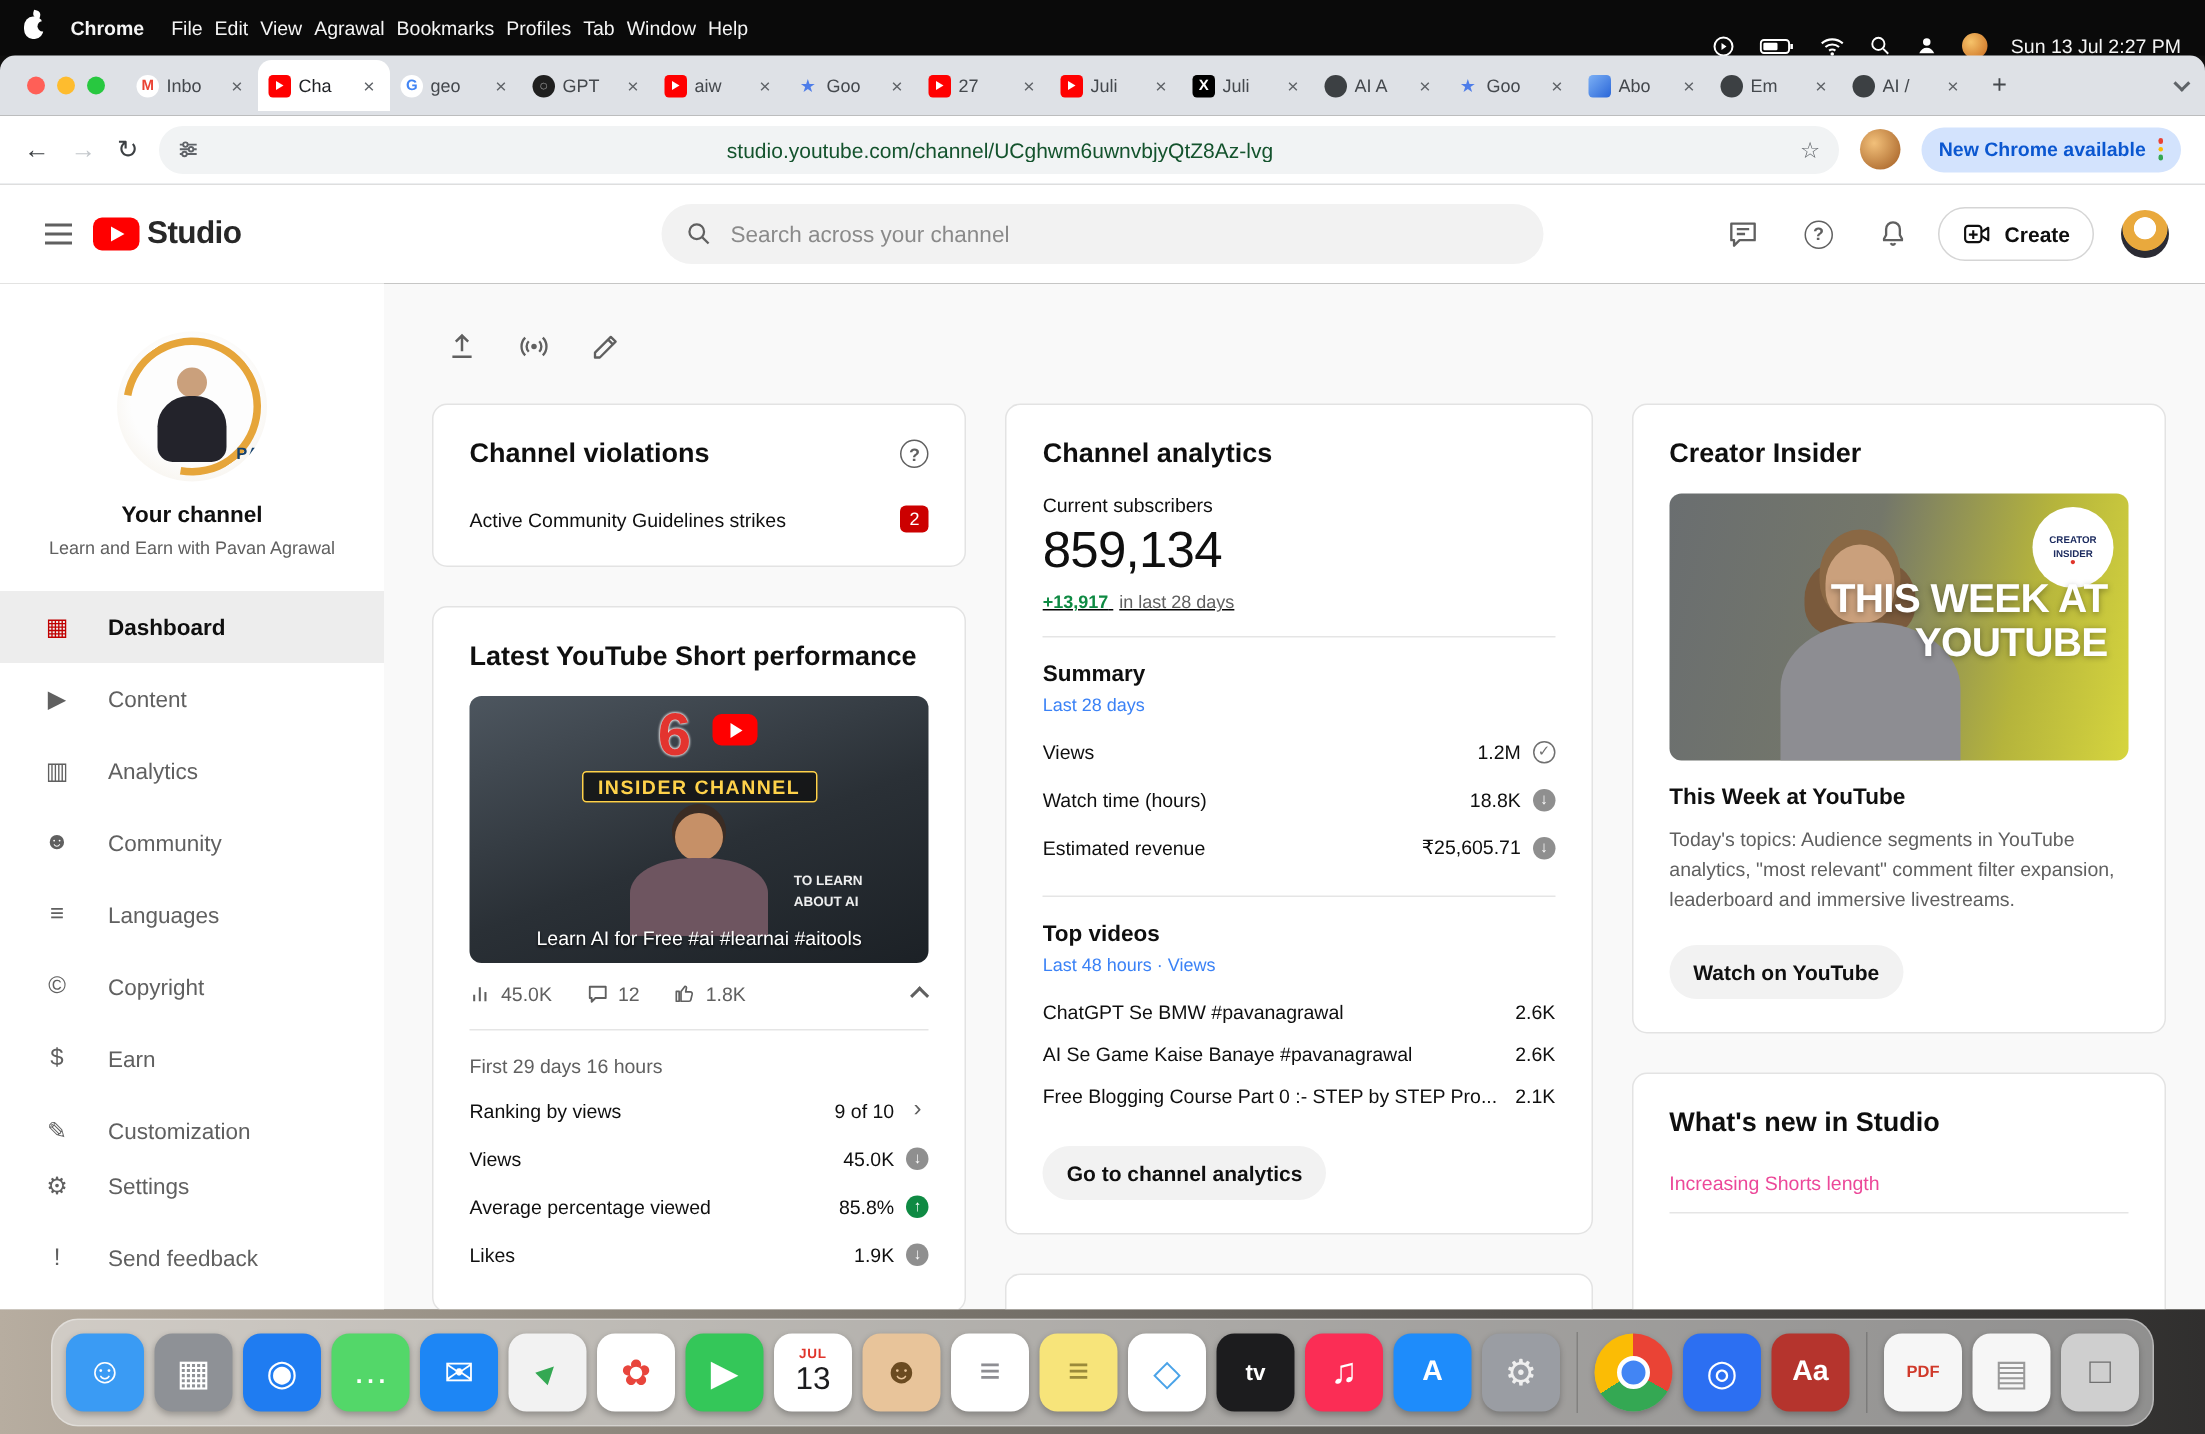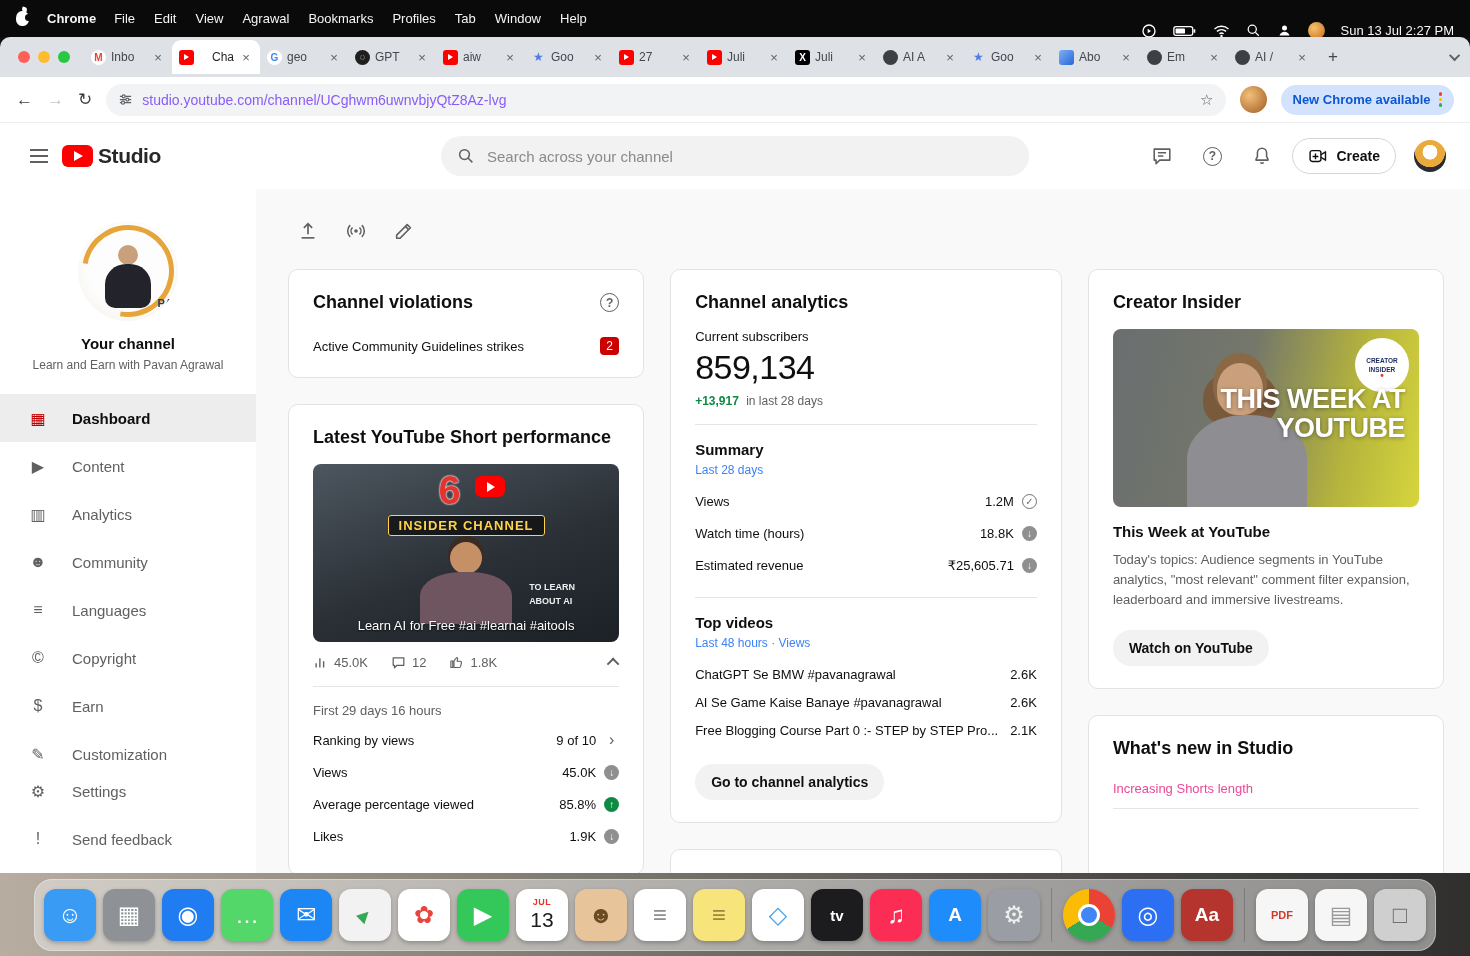--- a/index.html
+++ b/index.html
@@ -9,38 +9,38 @@
 
   
   .menubar { height:37px; background:#0a0a0a; color:#f5f5f5; display:flex; align-items:center;
              padding:0 16px; font-size:13px; gap:18px; }
   .apple { width:13px; height:15px; background:#fff; border-radius:46% 46% 44% 44%; position:relative; flex:none; }
   .apple::before { content:""; position:absolute; top:-4px; left:6px; width:5px; height:5px;
                    background:#fff; border-radius:0 60% 0 60%; transform:rotate(15deg); }
   .apple::after { content:""; position:absolute; top:3px; right:-3px; width:7px; height:7px;
                   background:#0a0a0a; border-radius:50%; }
   .mb-app { font-weight:700; }
-  .mb-items { display:flex; gap:19px;text-align:right; }
+  .mb-items { display:flex; gap:8px;text-align:right; }
   .mb-right { margin-left:auto; display:flex; align-items:center; gap:16px;margin-top:24px; }
   .mb-ico { display:flex; align-items:center; color:#fff; }
   .mb-avatar { width:17px; height:17px; border-radius:50%;
                background:radial-gradient(circle at 35% 35%,#f6c36a,#c96a1e); }
   .mb-clock { font-size:13px; }
 
   
   .window { position:relative; }
   .tabstrip { height:40px; background:#dee1e6; border-radius:10px 10px 0 0; display:flex;
               align-items:center; padding:0 10px; }
   .lights { display:flex; gap:8px; margin:0 14px 0 8px; }
   .light { width:12px; height:12px; border-radius:50%; }
   .light.r{ background:#ff5f57; } .light.y{ background:#febc2e; } .light.g{ background:#28c840; }
   .tabs { display:flex; align-items:flex-end; height:34px; }
   .tab { width:88px; height:34px; display:flex; align-items:center; gap:5px; padding:0 7px;
          border-radius:9px 9px 0 0; font-size:12px; color:#44484d; position:relative; flex:none; }
-  .tab.active { background:#fff; color:#1f2125;text-align:right; }
+  .tab.active { background:#fff; color:#1f2125; }
   .tab-label { flex:1; overflow:hidden; white-space:nowrap; }
   .tab-close { width:14px; height:14px; border-radius:50%; display:flex; align-items:center;
                justify-content:center; color:#5f6368; font-size:13px; flex:none; }
   .tab-close::before { content:"×"; }
   .fav { width:15px; height:15px; border-radius:50%; flex:none; display:flex; align-items:center;
          justify-content:center; font-size:10px; font-weight:700; background:#cdd1d6; }
   .tab[data-icon="gmail"] .fav { background:#fff; color:#ea4335; }
   .tab[data-icon="gmail"] .fav::before { content:"M"; }
   .tab[data-icon="youtube"] .fav { background:#f00; border-radius:3px; }
   .tab[data-icon="youtube"] .fav::before { content:""; border-left:5px solid #fff;
@@ -62,21 +62,21 @@
                 border-bottom:2px solid #5f6368; transform:rotate(-45deg) translateY(-2px); }
 
   
   .toolbar { height:46px; background:#fff; display:flex; align-items:center; gap:14px;
              padding:0 16px; border-bottom:1px solid #eceef0; }
   .nav-btn { font-size:17px; color:#3c4043; }
   .nav-btn.disabled { color:#c3c7cb; }
   .url-pill { flex:1; height:32px; background:#f1f3f4; border-radius:16px; display:flex;
               align-items:center; padding:0 12px; gap:9px; }
   .url-input { flex:1; border:none; background:transparent; outline:none; font-size:14px;
-               color:#8b5cf6; font-family:inherit; }
+               color:#14532d; font-family:inherit;text-align:center; }
   .star { font-size:15px; color:#5f6368; }
   .star::before { content:"☆"; }
   .tb-avatar { width:27px; height:27px; border-radius:50%;
                background:radial-gradient(circle at 35% 35%,#f2c07a,#a05a20); flex:none; }
   .update-pill { height:30px; border-radius:15px; background:#d3e3fd; color:#0b57d0;
                  font-size:13px; font-weight:600; display:flex; align-items:center; gap:8px;
                  padding:0 12px; flex:none; }
   .dots3 { display:flex; flex-direction:column; gap:2px; }
   .dots3 span { width:3.5px; height:3.5px; border-radius:50%; }
   .dots3 .d1{ background:#ea4335; } .dots3 .d2{ background:#fbbc05; } .dots3 .d3{ background:#34a853; }
@@ -192,21 +192,21 @@
   .m-row[data-trend="up"] .ti { background:#0f8a43; color:#fff; }
   .m-row[data-trend="up"] .ti::before { content:"↑"; }
   .m-row[data-trend="check"] .ti { border:1.5px solid #707070; color:#707070; }
   .m-row[data-trend="check"] .ti::before { content:"✓"; }
   .m-row[data-trend="chevron"] .ti { color:#606060; font-size:16px; }
   .m-row[data-trend="chevron"] .ti::before { content:"›"; }
 
   
   .sub-label { margin-top:16px; font-size:13px; color:#0f0f0f; }
   .sub-count { margin-top:4px; font-size:34px; color:#0f0f0f; letter-spacing:-0.5px; }
-  .delta-line { margin-top:7px; font-size:12px; }
+  .delta-line { margin-top:7px; font-size:12px;text-decoration:underline; }
   .delta { color:#0f8a43; font-weight:600; }
   .delta-suffix { color:#606060; margin-left:4px; }
   .sec-title { font-size:15px; font-weight:700; color:#0f0f0f; }
   .sec-period { margin-top:5px; font-size:12px; color:#3b82f6; }
   .tv-row { height:28px; display:flex; align-items:center; }
   .tv-title { flex:1; font-size:13px; color:#0f0f0f; white-space:nowrap; overflow:hidden;
               text-overflow:ellipsis; margin-right:12px; }
   .tv-views { font-size:13px; color:#0f0f0f; }
   .pill-btn { margin-top:20px; display:inline-flex; align-items:center; height:36px; background:#f2f2f2;
               border:none; border-radius:18px; padding:0 16px; font-size:14px; font-weight:600;

